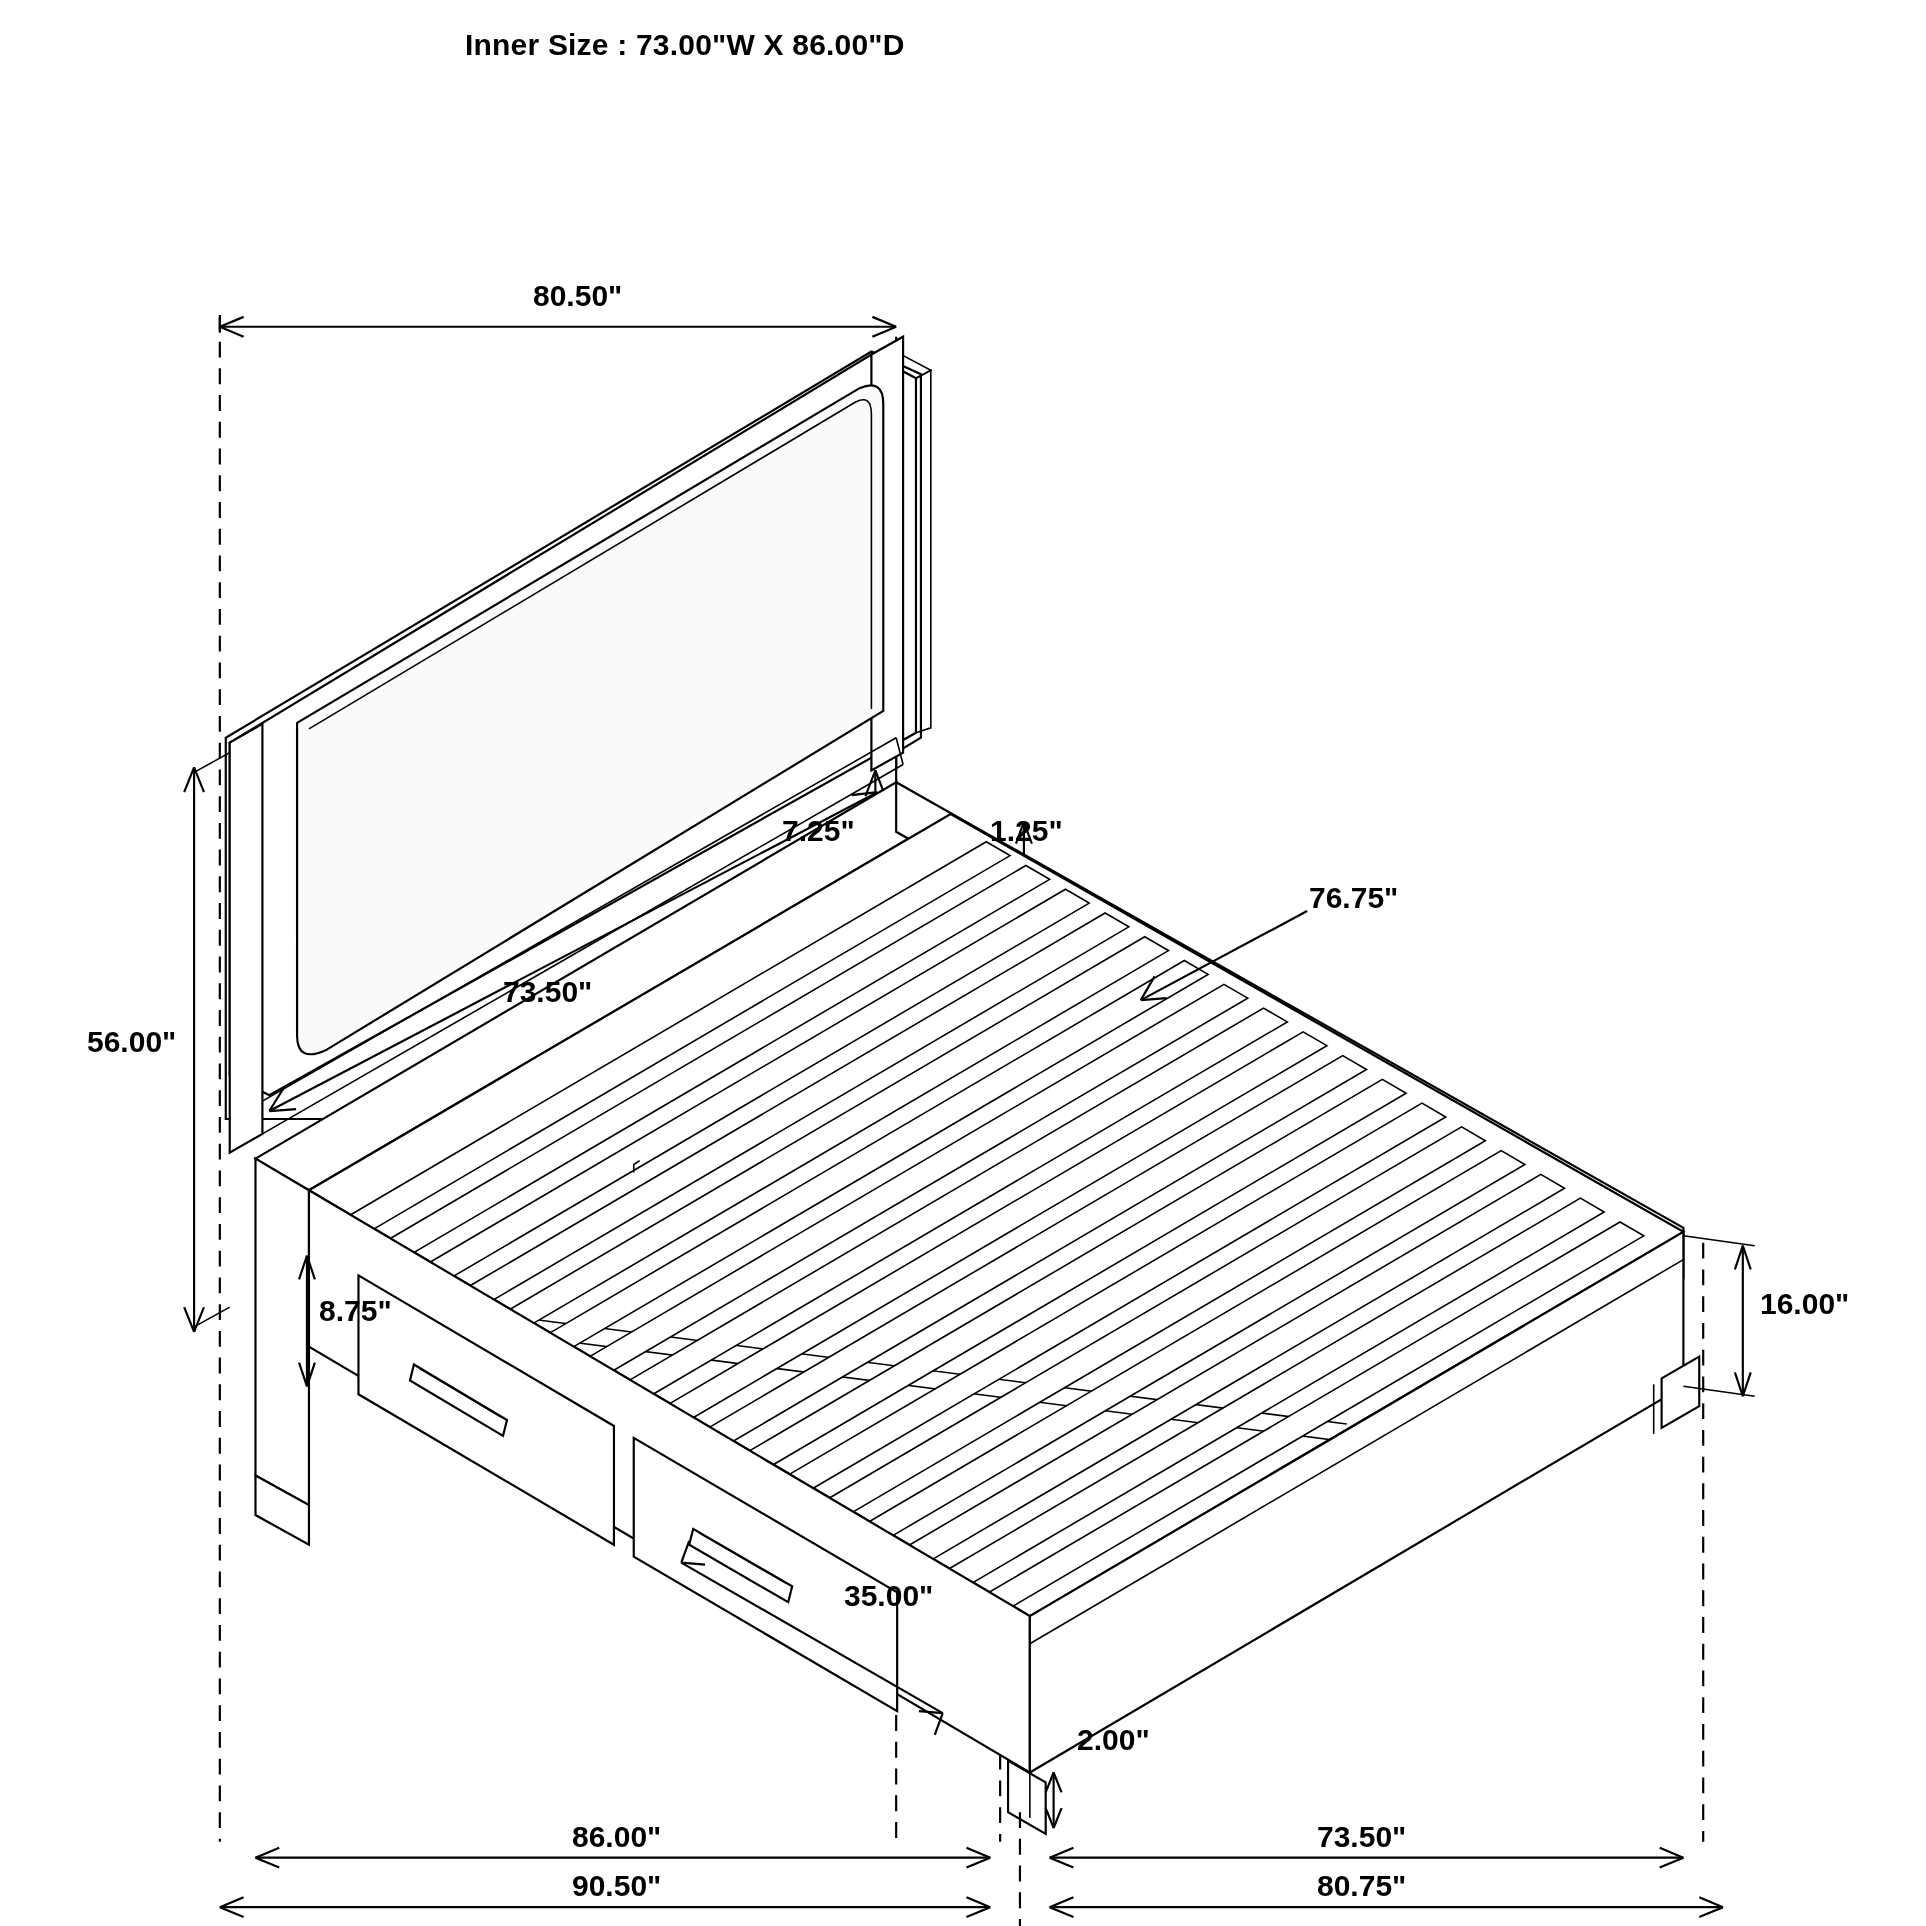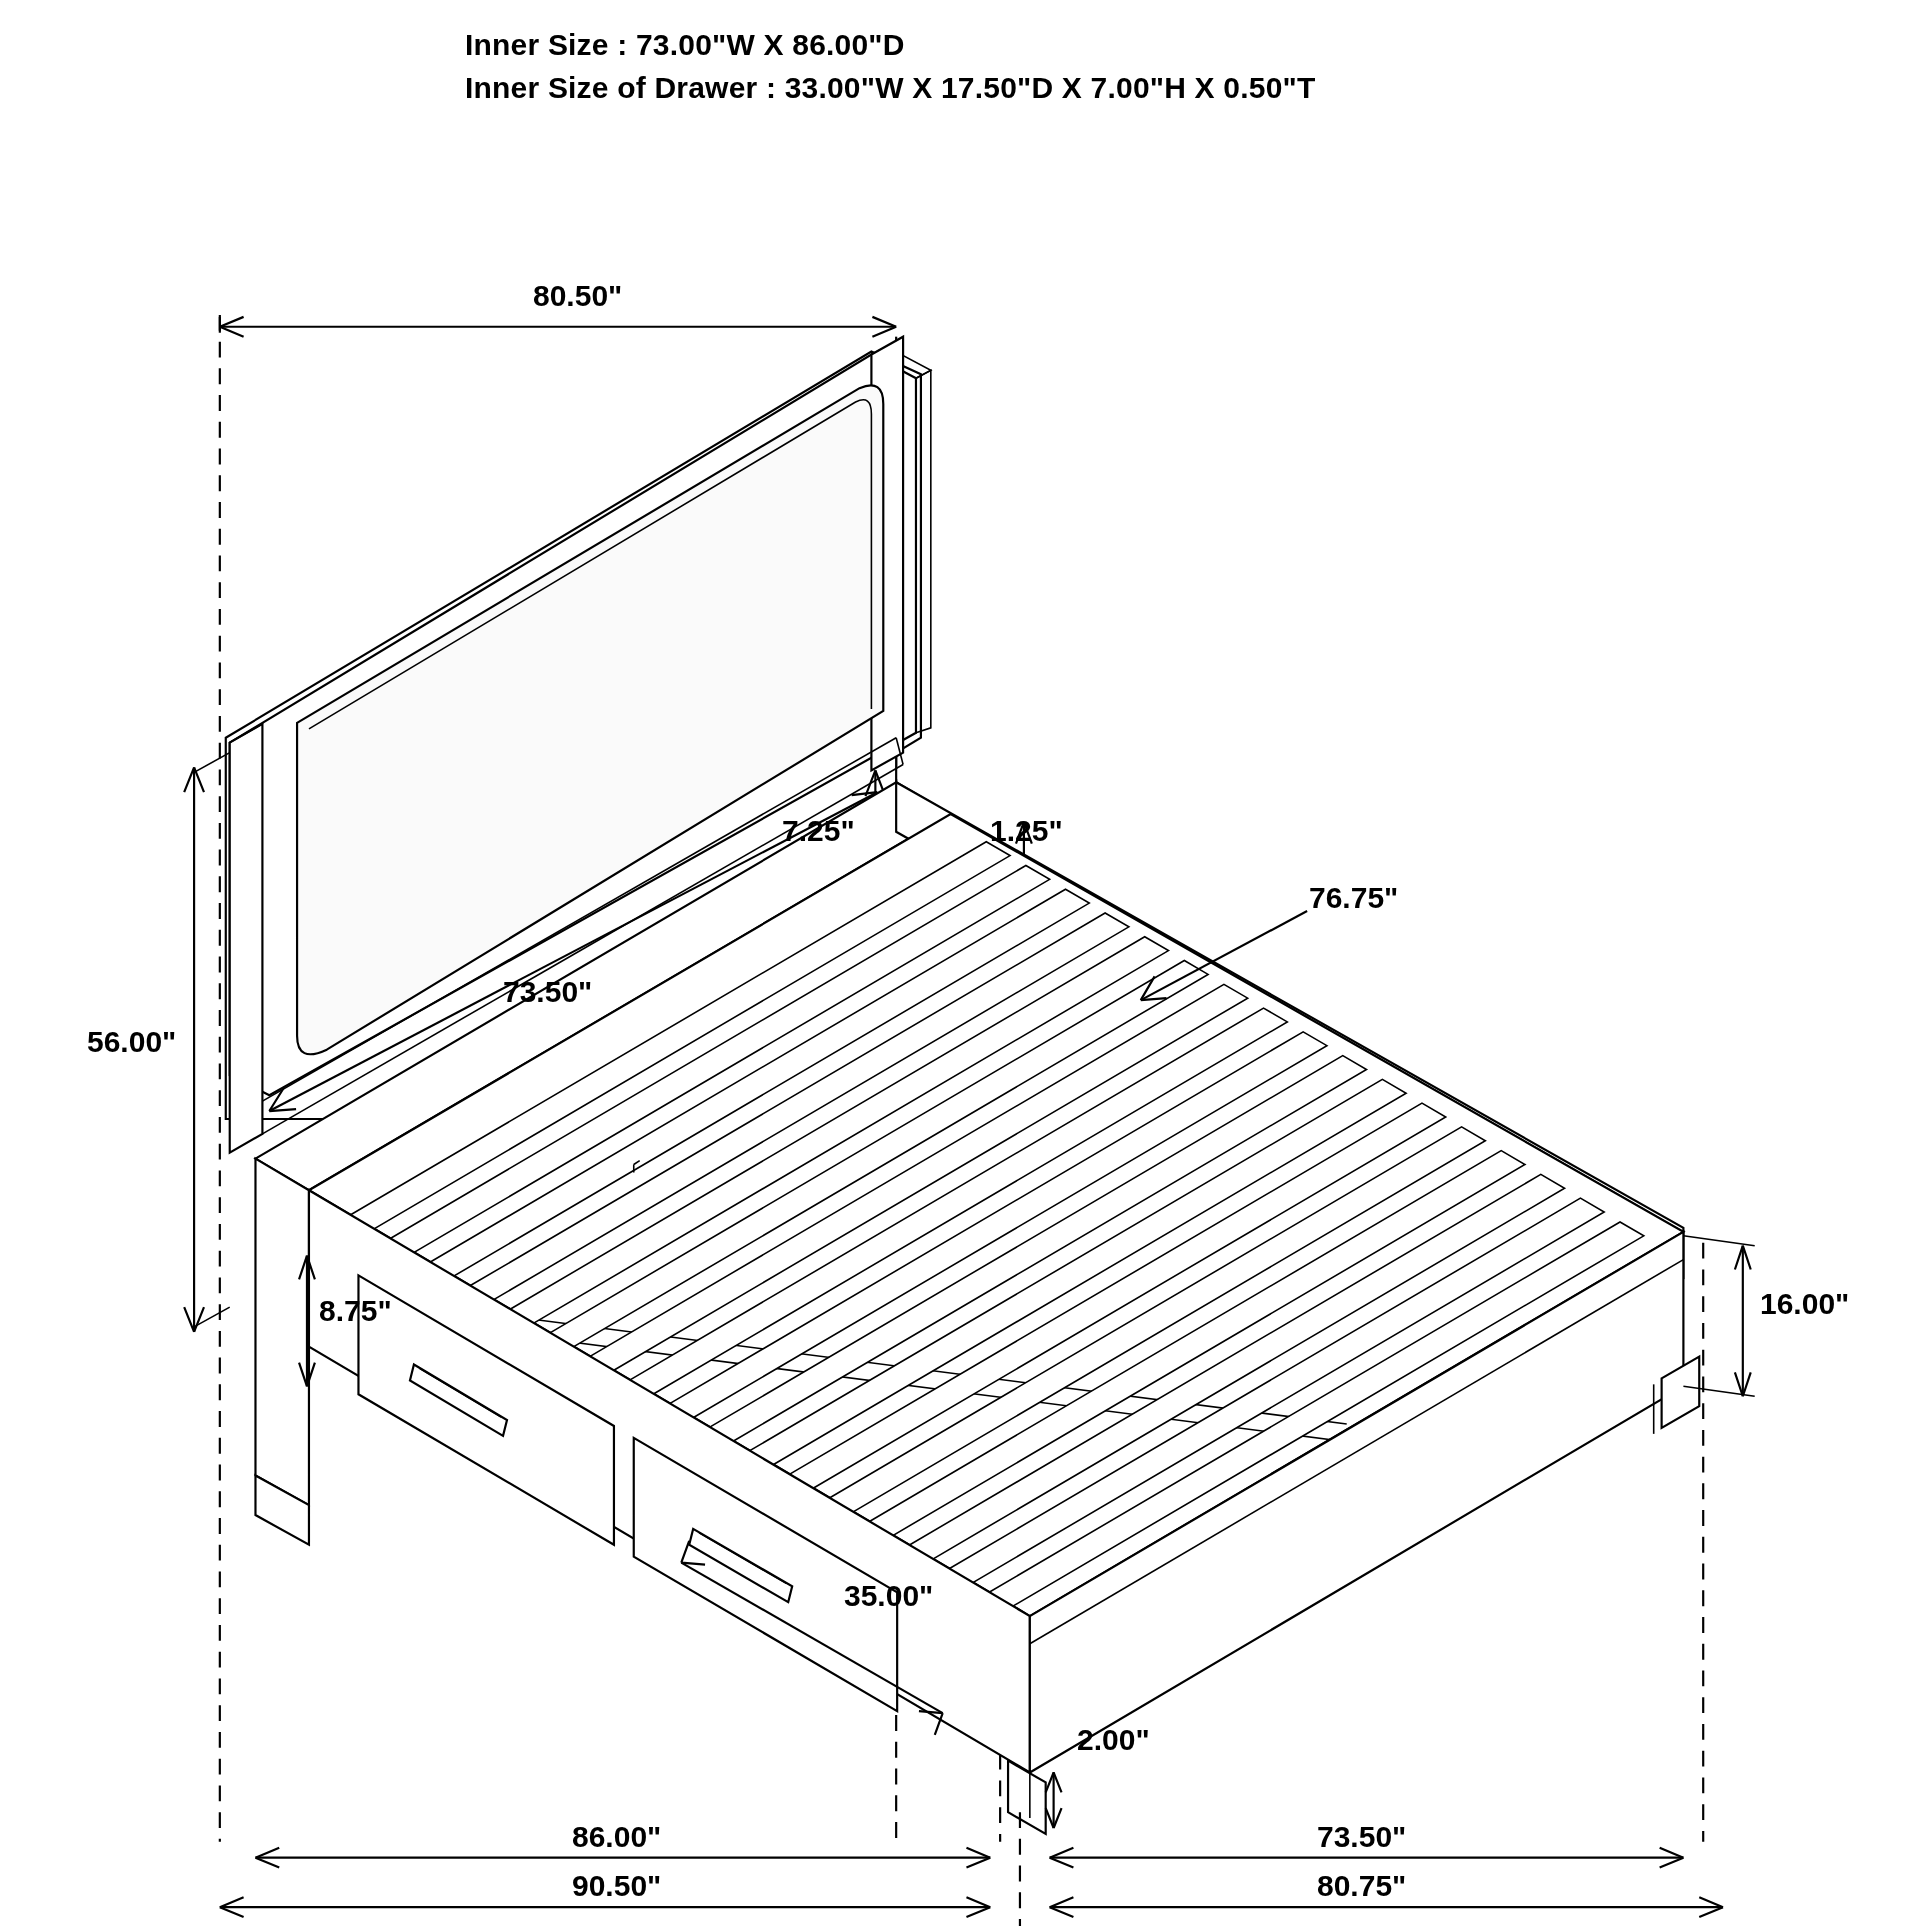--- a/index.html
+++ b/index.html
@@ -16,21 +16,20 @@
   .slat{stroke:#000;stroke-width:1.6;fill:#ffffff;}
   .pan{fill:#ffffff;stroke:#000;stroke-width:2.2;}
   .panlt{fill:#fafafa;stroke:#000;stroke-width:2.2;}
 </style>
 </head>
 <body>
 
 <div id="stage">
 
   <div class="hdr" id="hdr1">Inner Size : 73.00"W X 86.00"D</div>
-  <div class="hdr" id="hdr2">Inner Size of Drawer : 33.00"W X 17.50"D X 7.00"H X 0.50"T</div>
 
   <svg viewBox="0 0 1946 1946">
 
     <g>
       <path class="dash" d="M222 318 L222 1860"></path>
       <path class="dash" d="M905 355 L905 1860"></path>
       <path class="dash" d="M1010 1690 L1010 1860"></path>
       <path class="dash" d="M1720 1255 L1720 1860"></path>
       <path class="dash" d="M222 320 L222 340"></path>
       <path class="dash" d="M905 340 L905 360"></path>

